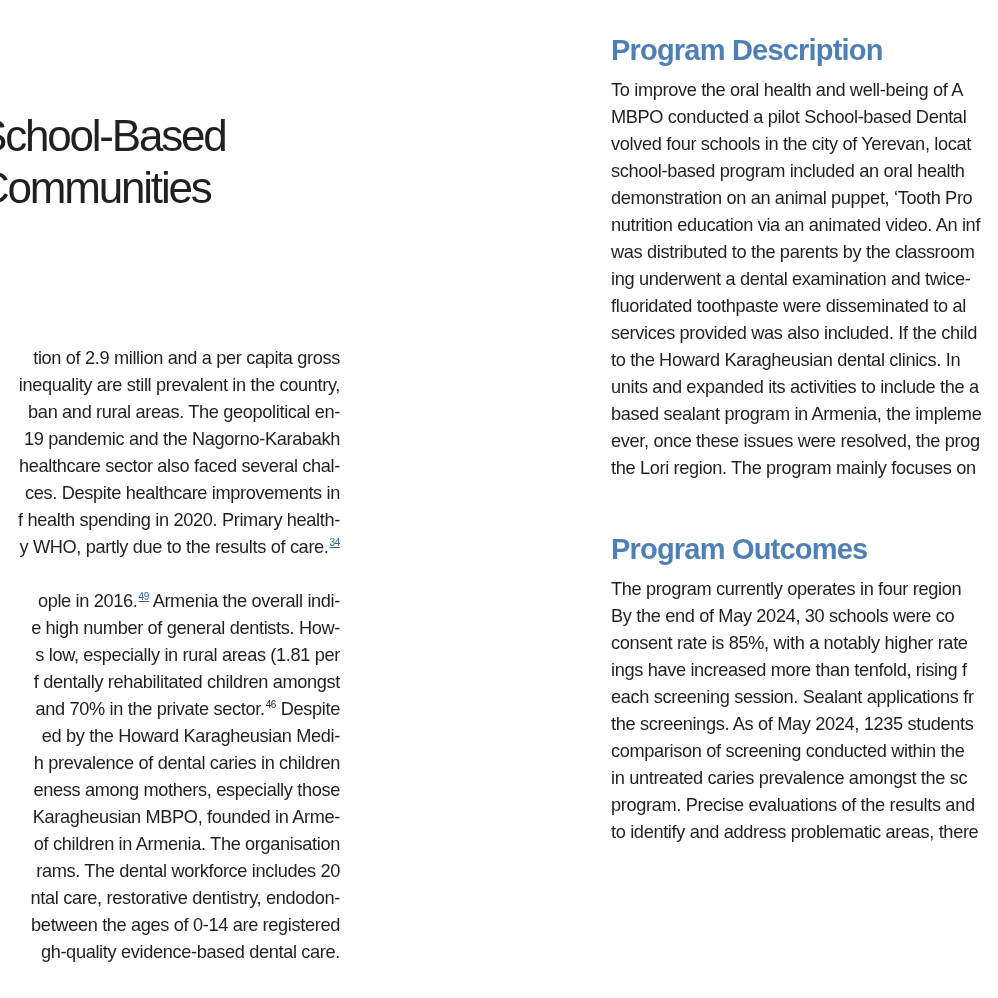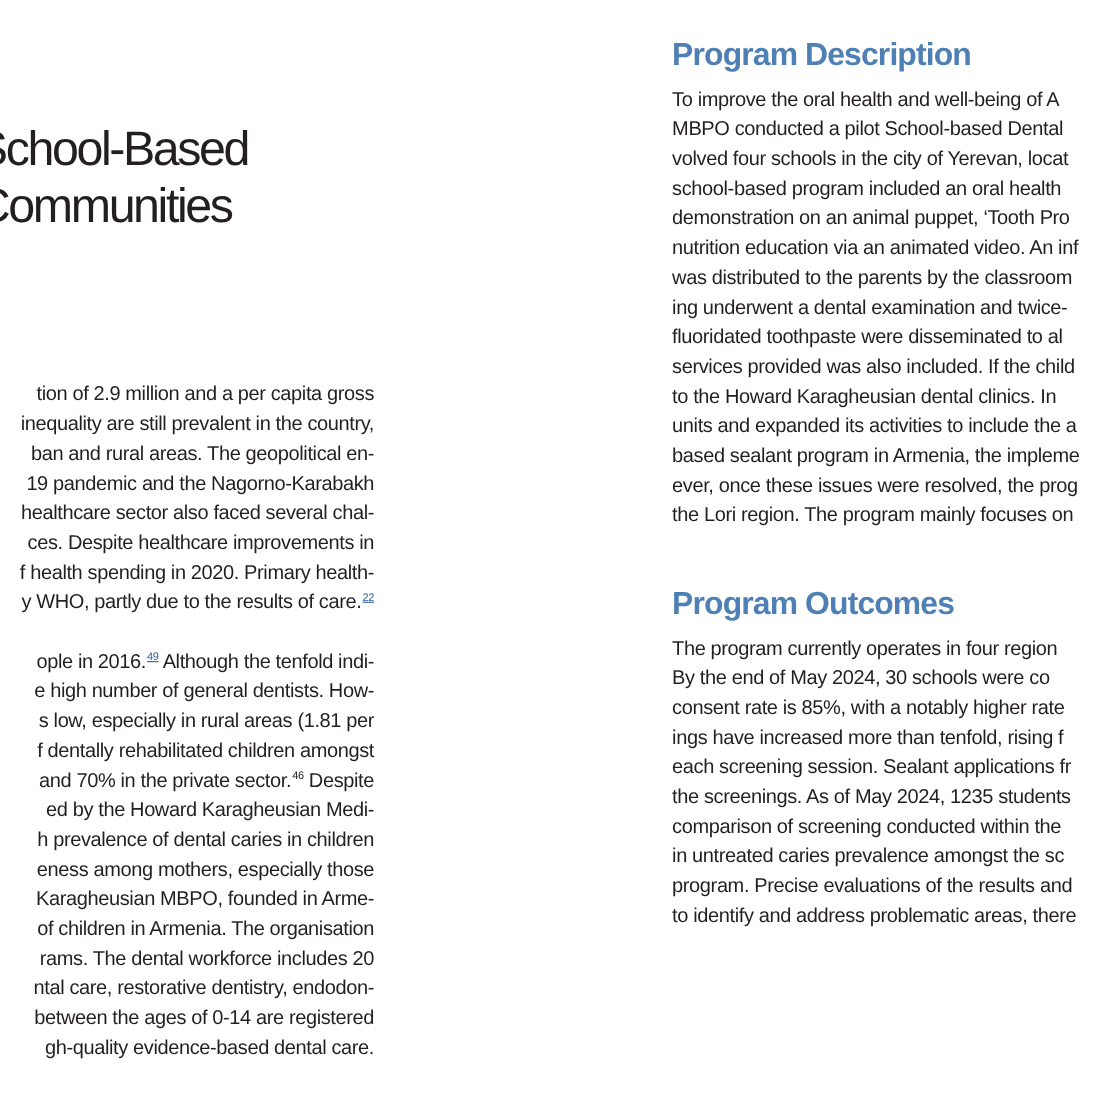--- a/index.html
+++ b/index.html
@@ -97,25 +97,25 @@
 
 <div class="left-col">
   <div>
     <span class="line">tion of 2.9 million and a per capita gross</span>
     <span class="line">inequality are still prevalent in the country,</span>
     <span class="line">ban and rural areas. The geopolitical en-</span>
     <span class="line">19 pandemic and the Nagorno-Karabakh</span>
     <span class="line">healthcare sector also faced several chal-</span>
     <span class="line">ces. Despite healthcare improvements in</span>
     <span class="line">f health spending in 2020. Primary health-</span>
-    <span class="line"><span>y WHO, partly due to the results of care.</span><sup class="sup link">22</sup></span>
+    <span class="line"><span>y WHO, partly due to the results of care.</span><sup class="sup link">34</sup></span>
   </div>
   <span class="gap"></span>
   <div>
-    <span class="line"><span>ople in 2016.</span><sup class="sup link">49</sup><span> Although the tenfold indi-</span></span>
+    <span class="line"><span>ople in 2016.</span><sup class="sup link">49</sup><span> Armenia the overall indi-</span></span>
     <span class="line">e high number of general dentists. How-</span>
     <span class="line">s low, especially in rural areas (1.81 per</span>
     <span class="line">f dentally rehabilitated children amongst</span>
     <span class="line"><span>and 70% in the private sector.</span><sup class="sup">46</sup><span> Despite</span></span>
     <span class="line">ed by the Howard Karagheusian Medi-</span>
     <span class="line">h prevalence of dental caries in children</span>
     <span class="line">eness among mothers, especially those</span>
     <span class="line">Karagheusian MBPO, founded in Arme-</span>
     <span class="line">of children in Armenia. The organisation</span>
     <span class="line">rams. The dental workforce includes 20</span>

